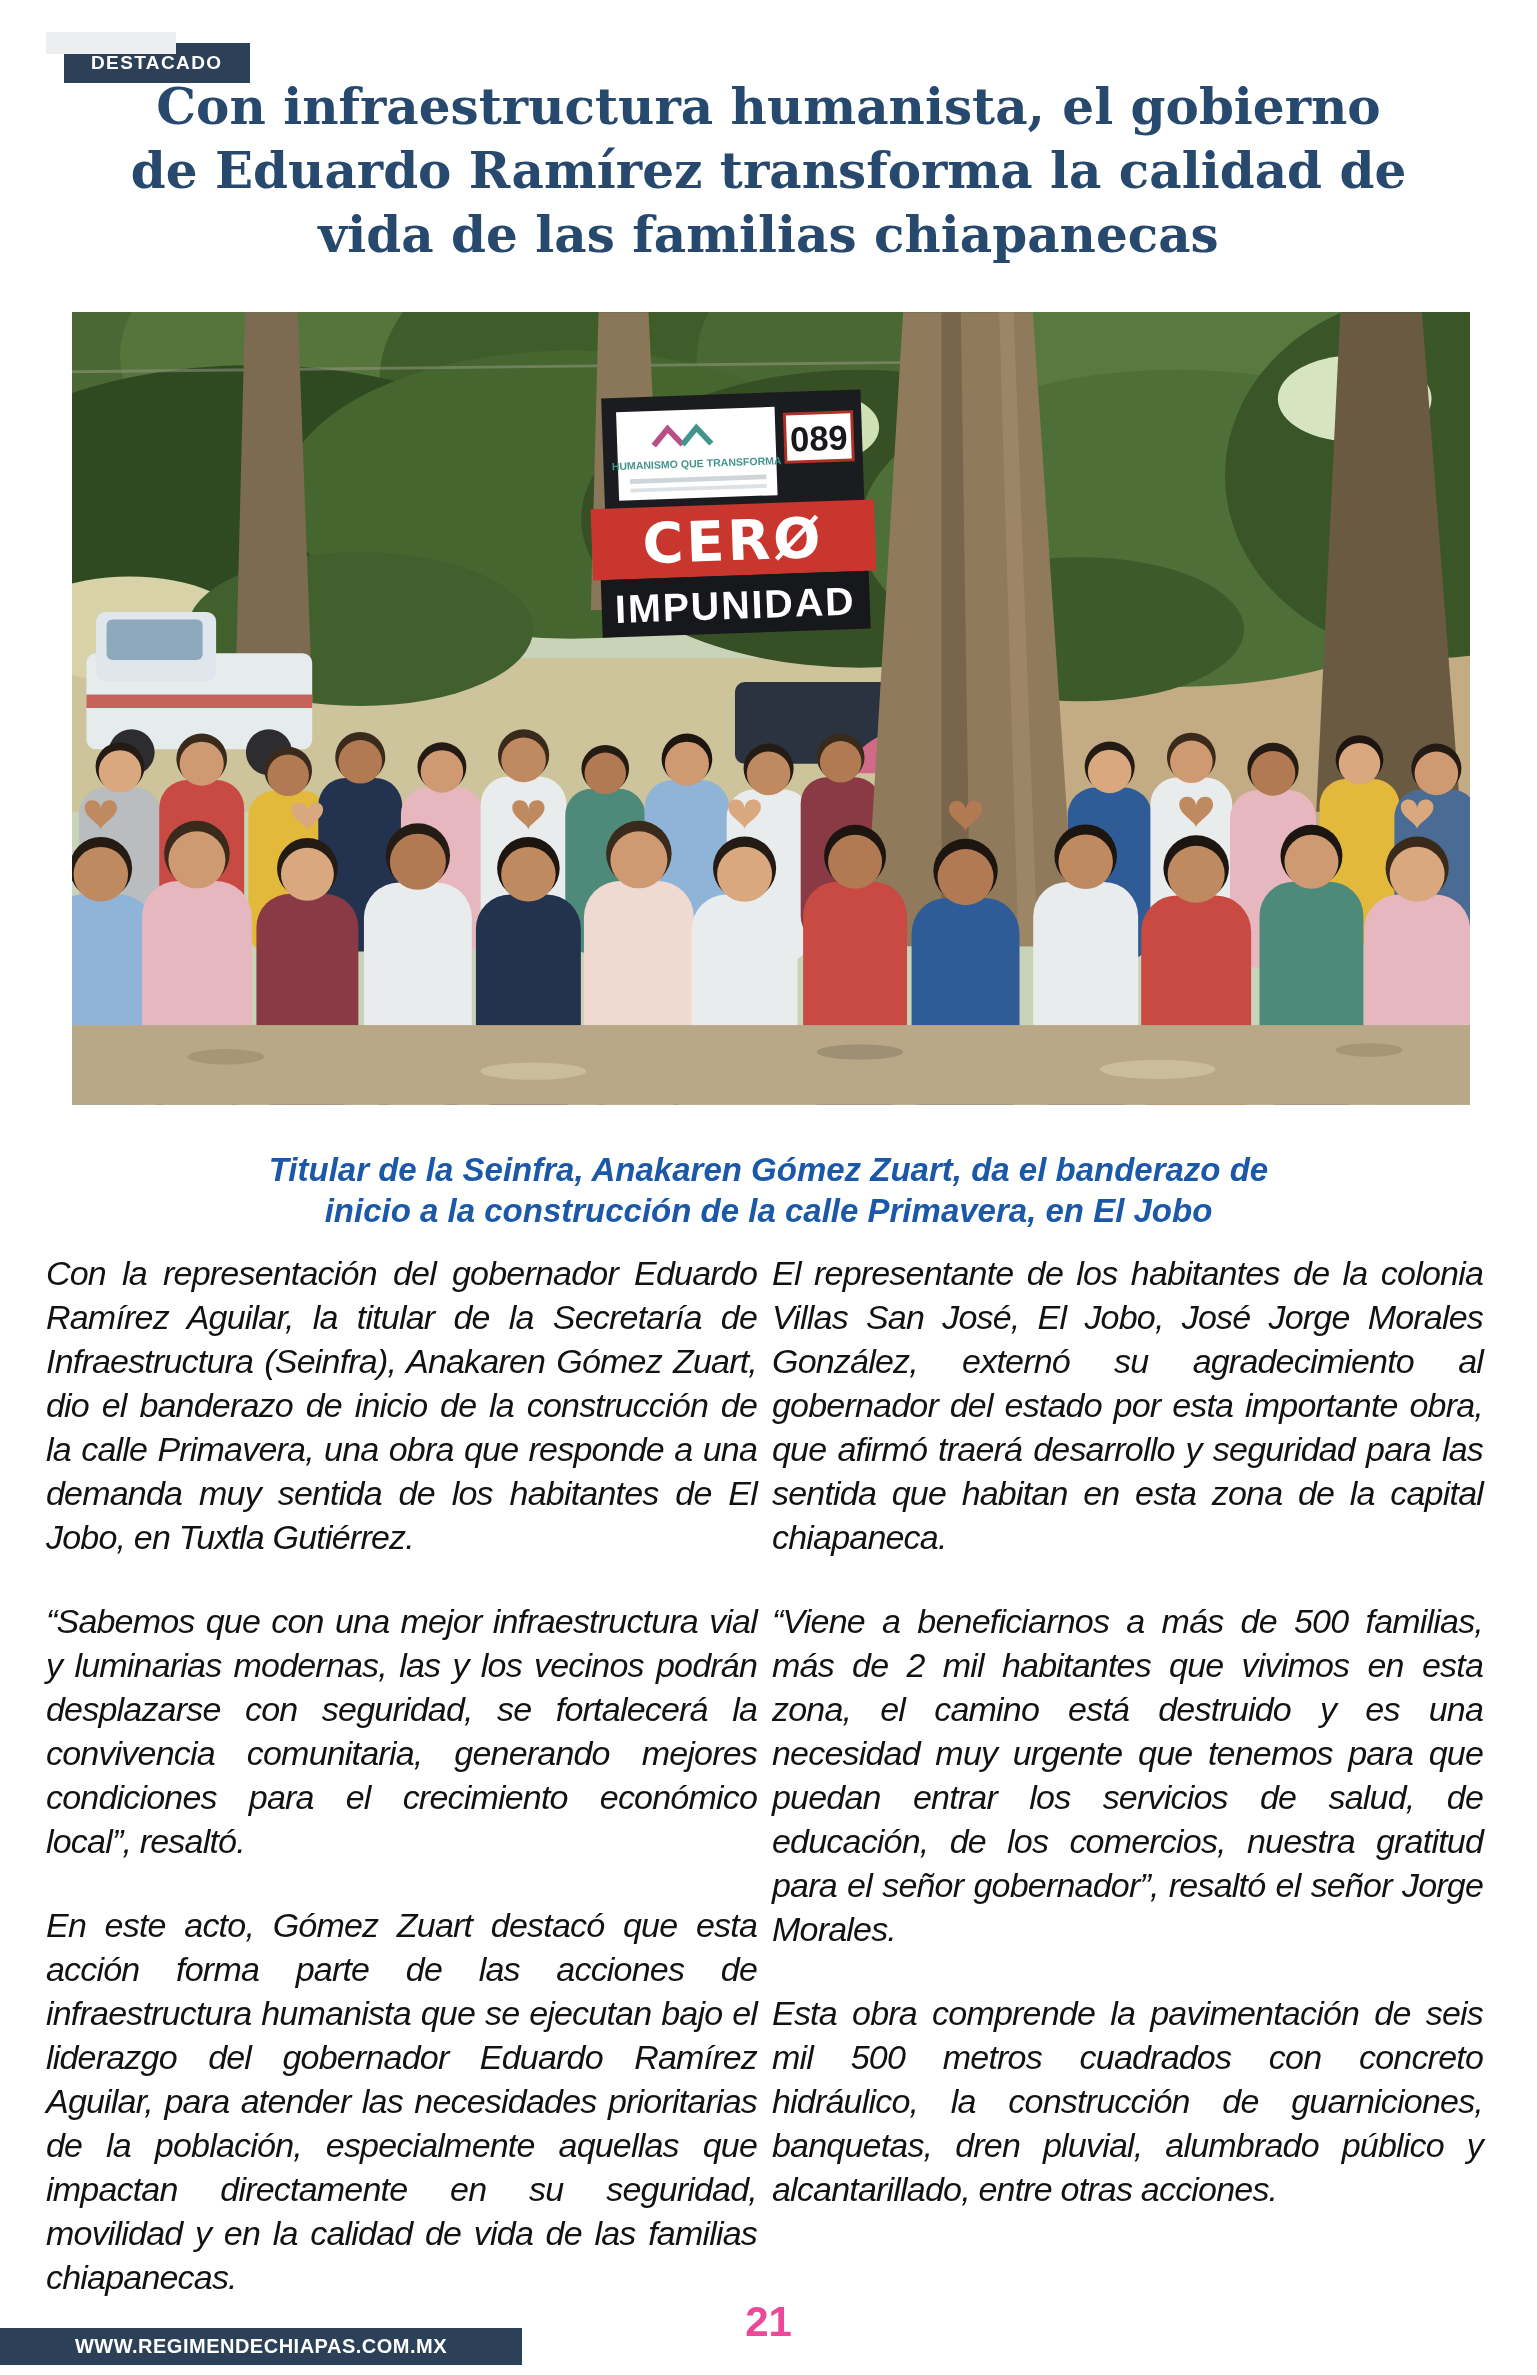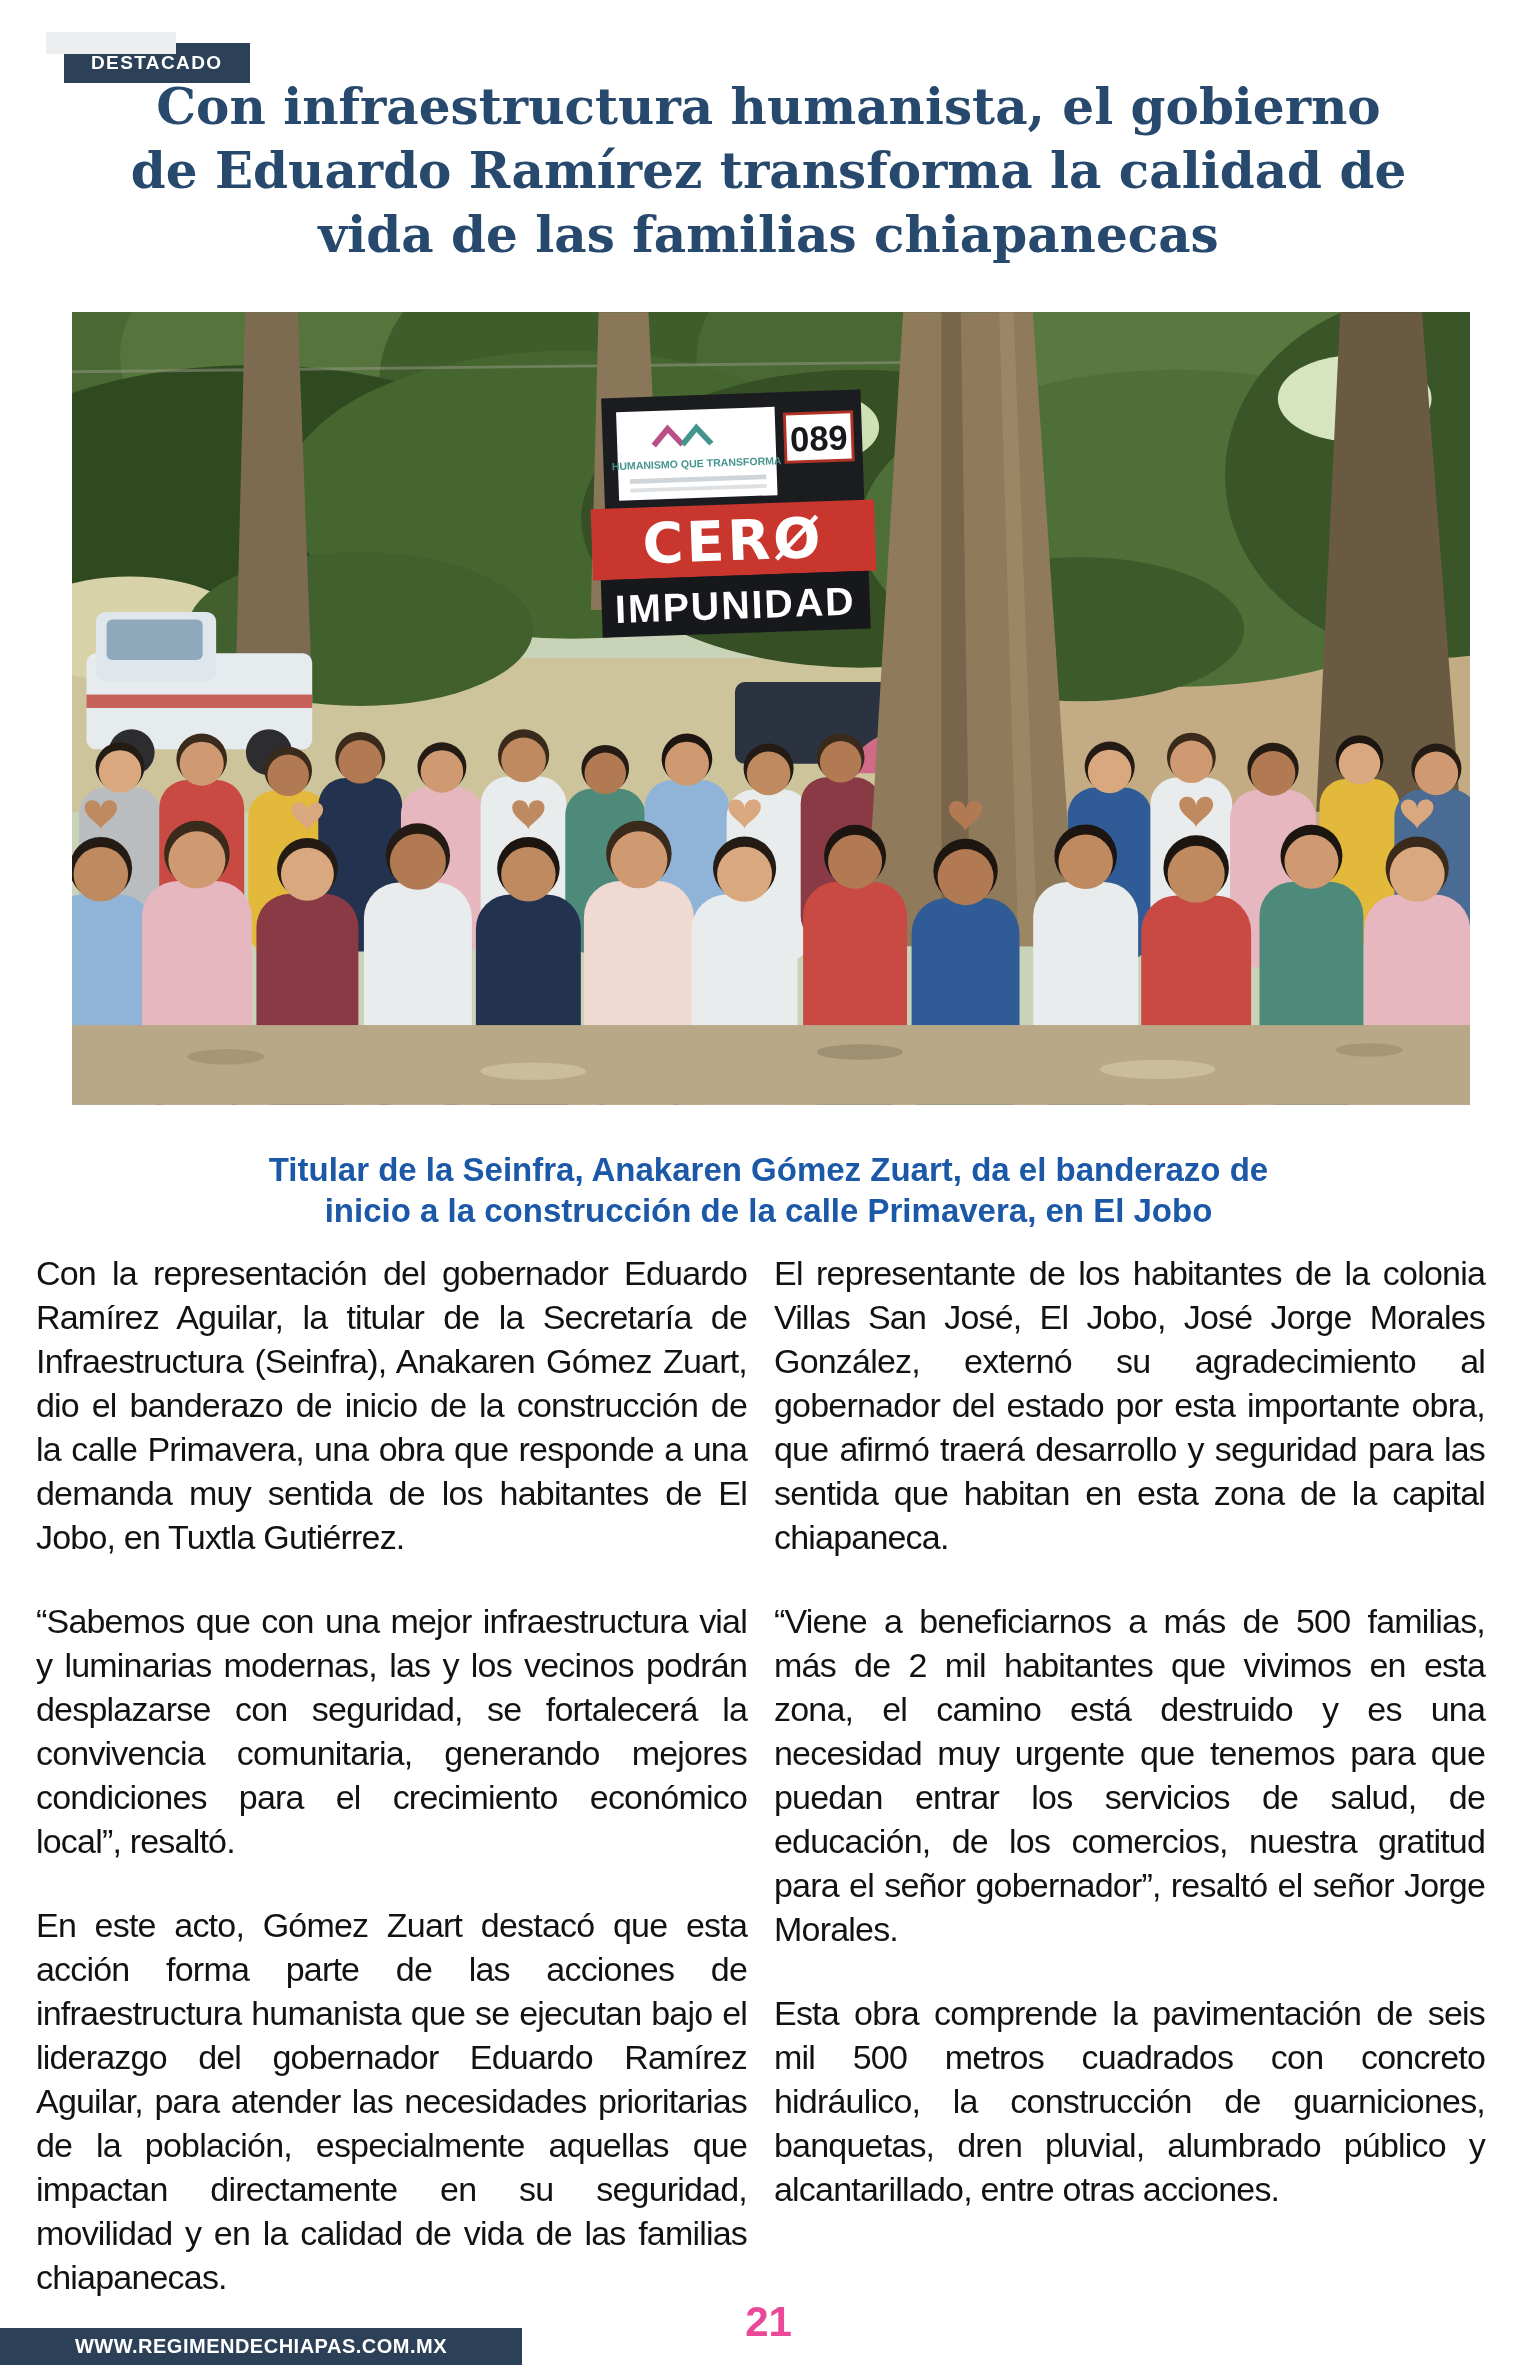--- a/index.html
+++ b/index.html
@@ -18,25 +18,25 @@
             font-family:"DejaVu Serif",serif;font-weight:bold;color:#27496d;
             font-size:50px;line-height:64px;margin:0;padding:0 86px;box-sizing:border-box;}
   .headline .inner{display:inline-block;max-width:1278px;}
 
   
   .photo{position:absolute;left:72px;top:312px;width:1398px;height:793px;overflow:hidden;background:#c9d3b8;}
   .photo svg{display:block;}
 
   
   .caption{position:absolute;top:1149px;left:0;width:100%;text-align:center;
-           color:#1b58a8;font-weight:bold;font-size:33px;line-height:41px;margin:0;}
+           color:#1b58a8;font-weight:bold;font-size:33px;line-height:41px;margin:0;font-style:italic;}
   .caption .inner{display:inline-block;max-width:1086px;}
 
   
-  .article{position:absolute;top:1251px;left:36px;width:1449px;display:flex;gap:27px;}
+  .article{position:absolute;top:1251px;left:46px;width:1449px;display:flex;gap:15px;font-style:italic;}
   .col{width:711px;color:#121212;font-size:34px;line-height:44px;letter-spacing:-0.8px;
        text-align:justify;}
   .col p{margin:0 0 40px 0;}
 
   
   .footer-bar{position:absolute;left:0;top:2328px;width:522px;height:37px;background:#2c4057;
               color:#ffffff;font-weight:bold;font-size:20px;letter-spacing:0.5px;
               display:flex;align-items:center;justify-content:center;text-align:center;}
   .page-number{position:absolute;top:2298px;left:0;width:100%;text-align:center;
                color:#ec4899;font-weight:bold;font-size:42px;}

